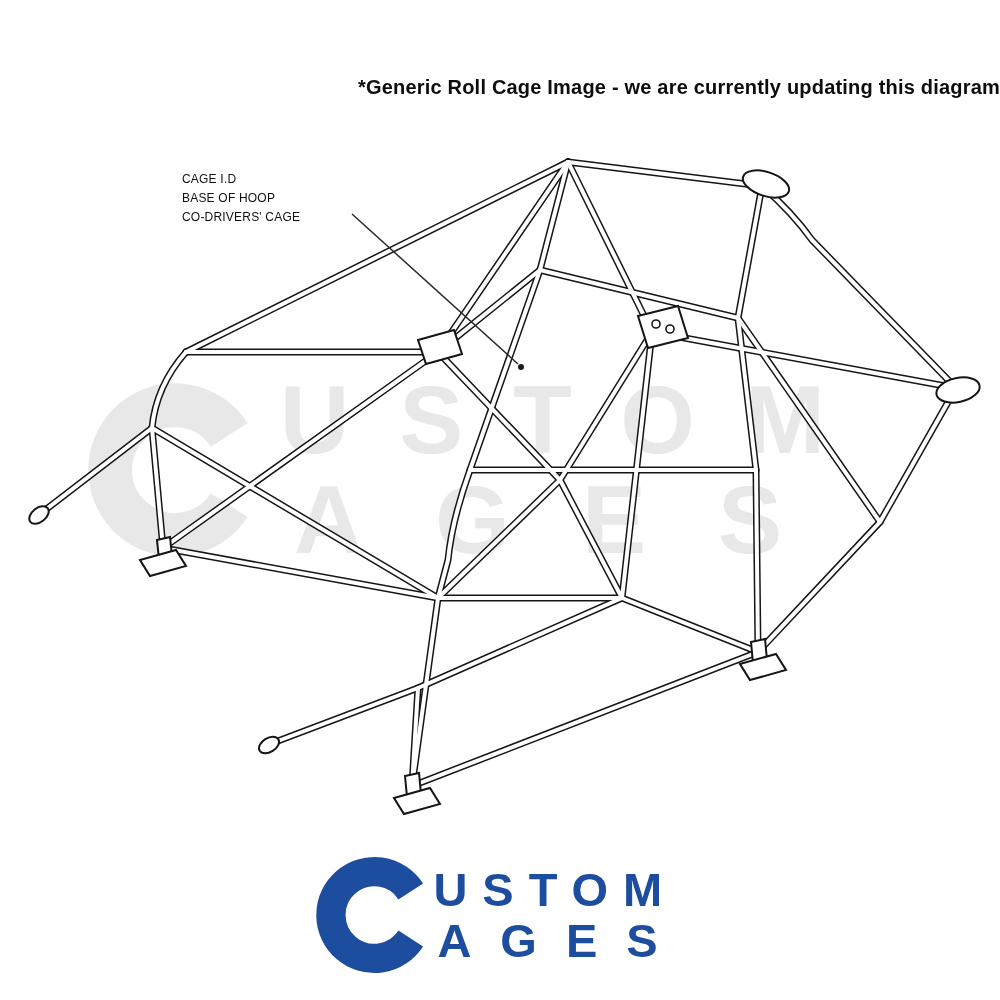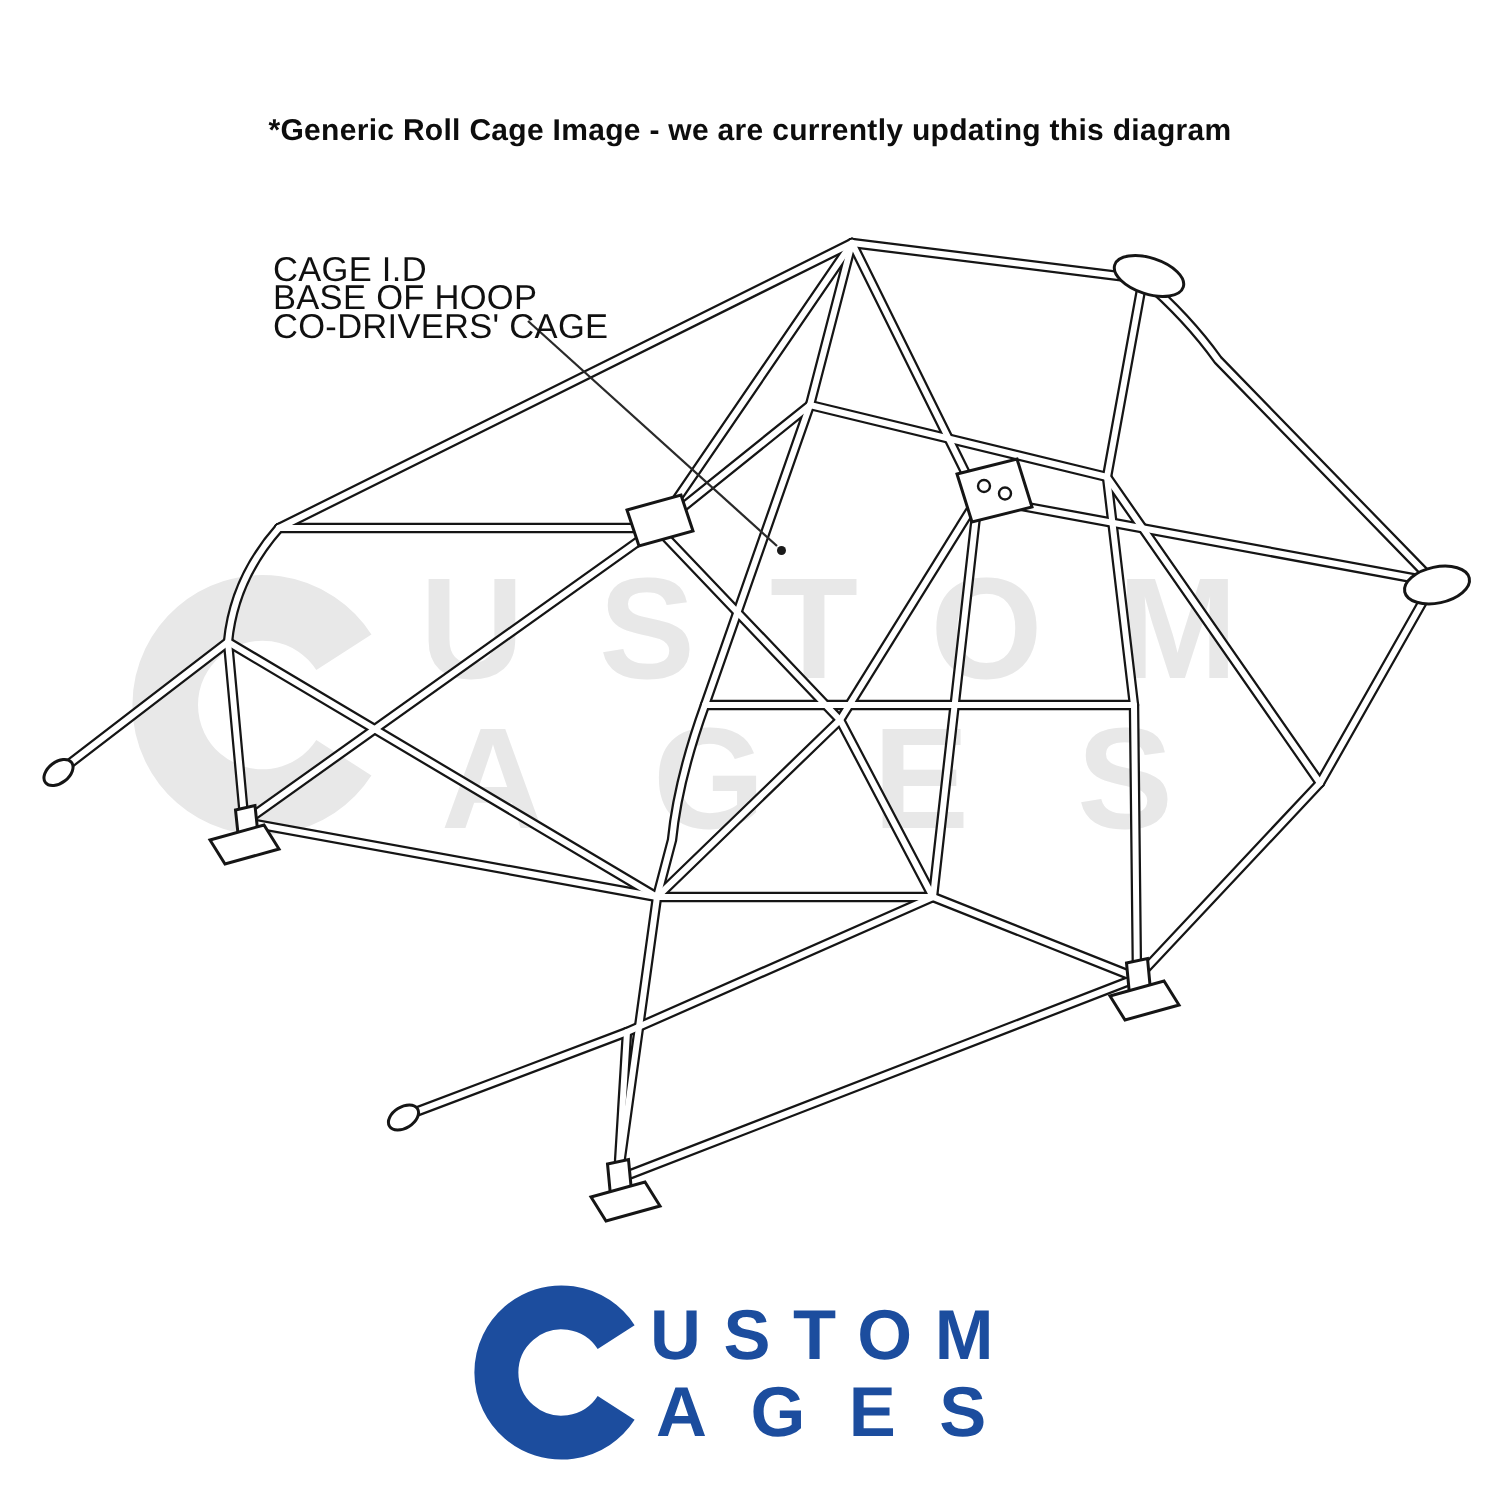--- a/index.html
+++ b/index.html
@@ -10,21 +10,21 @@
   }
   html,body{margin:0;padding:0;background:var(--background);}
   .page{
     position:relative;width:1000px;height:1000px;overflow:hidden;
     background:var(--background);
     font-family:"Liberation Sans", sans-serif;
   }
   
   .header{
     position:absolute;top:76px;left:0;width:1000px;
-    text-align:center;font-size:20px;font-weight:bold;color:#0d0d0d;
+    text-align:right;font-size:20px;font-weight:bold;color:#0d0d0d;
     letter-spacing:.2px;
   }
   
   .watermark{
     position:absolute;left:84px;top:372px;display:flex;align-items:center;
     z-index:1;pointer-events:none;
   }
   .wm-c{width:182px;height:182px;flex:0 0 auto;}
   .wm-c path{fill:none;stroke:var(--watermark);stroke-width:25;}
   .wm-text{margin-left:14px;color:var(--watermark);font-weight:bold;}
@@ -34,21 +34,21 @@
   .cage{position:absolute;left:0;top:0;width:1000px;height:1000px;z-index:2;}
   .tube-outer{stroke:var(--line);stroke-width:7;fill:none;stroke-linecap:round;stroke-linejoin:round;}
   .tube-inner{stroke:#ffffff;stroke-width:4;fill:none;stroke-linecap:round;stroke-linejoin:round;}
   .details path,.details ellipse,.details rect{fill:#ffffff;stroke:var(--line);stroke-width:2;}
   .details circle{fill:#ffffff;stroke:var(--line);stroke-width:1.6;}
   .leader line{stroke:#2a2a2a;stroke-width:1.5;}
   .leader circle{fill:#1a1a1a;stroke:none;}
   
   .annotation{
     position:absolute;left:182px;top:170px;z-index:3;
-    font-size:23px;line-height:19px;font-weight:500;color:#101010;letter-spacing:.2px;
+    font-size:12px;line-height:19px;font-weight:500;color:#101010;letter-spacing:.2px;
   }
   
   .logo{
     position:absolute;top:854px;left:50%;transform:translateX(-50%);
     display:flex;align-items:center;z-index:3;
   }
   .logo-c{width:122px;height:122px;flex:0 0 auto;}
   .logo-c path{fill:none;stroke:var(--logo);stroke-width:25;}
   .logo-text{margin-left:-2px;color:var(--logo);font-weight:bold;}
   .logo-top{font-size:47px;line-height:50px;letter-spacing:15px;white-space:nowrap;}

